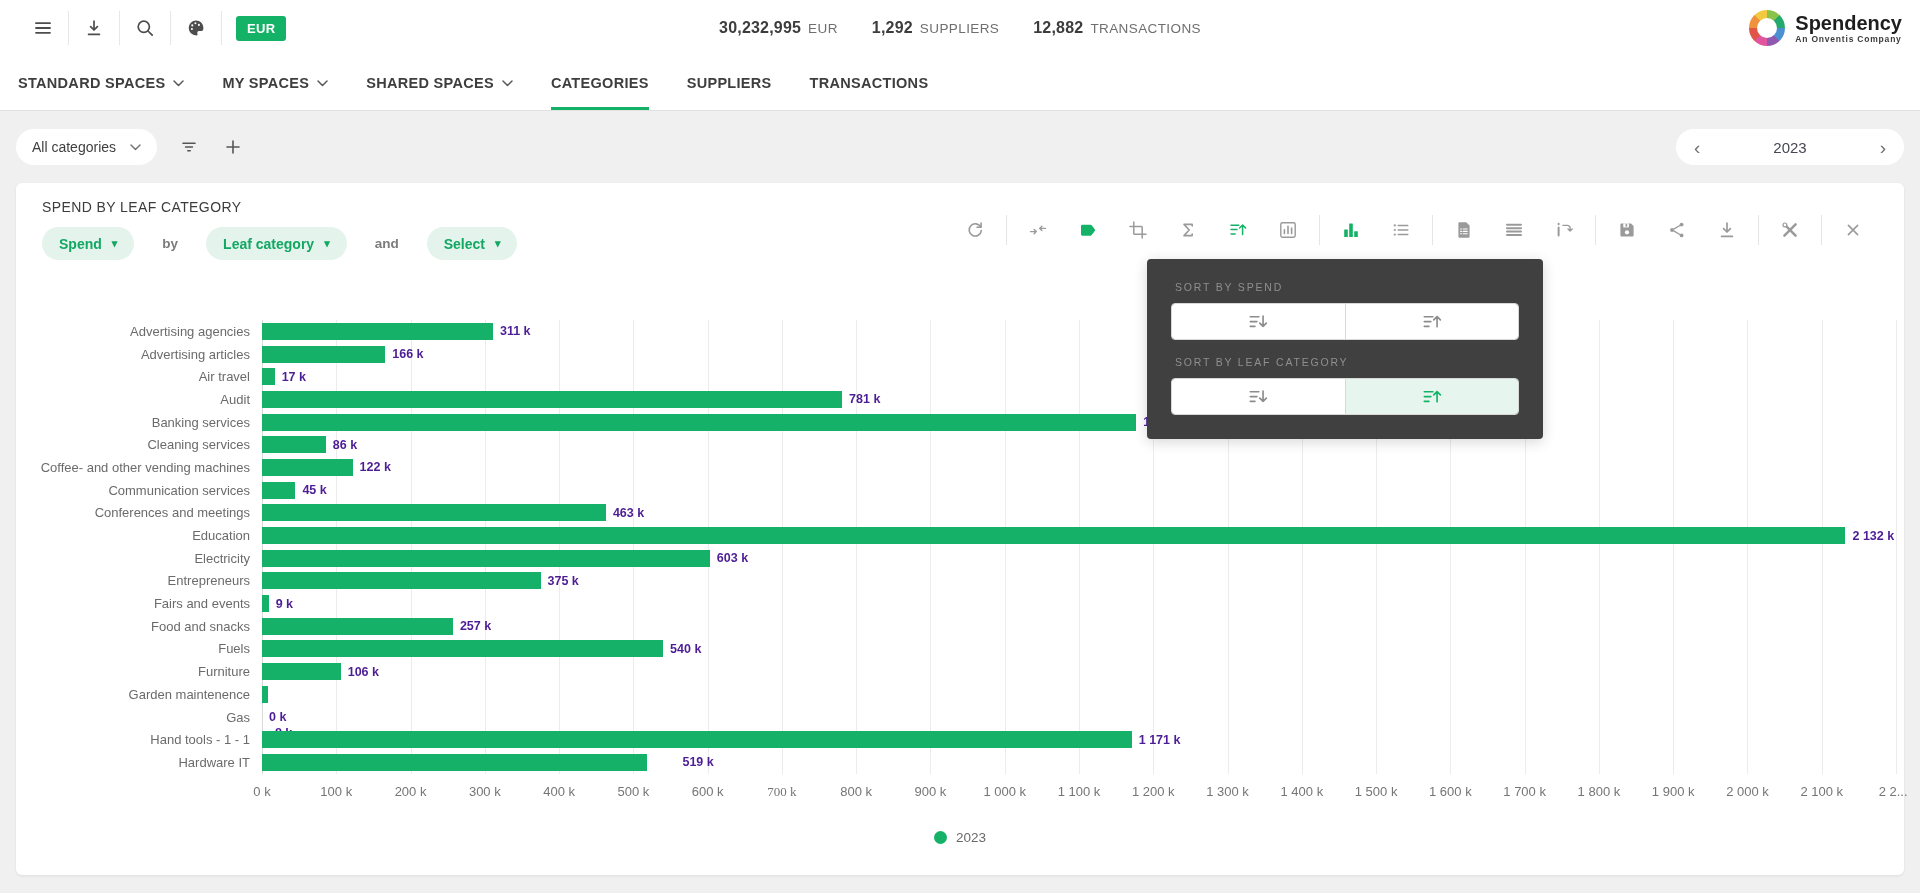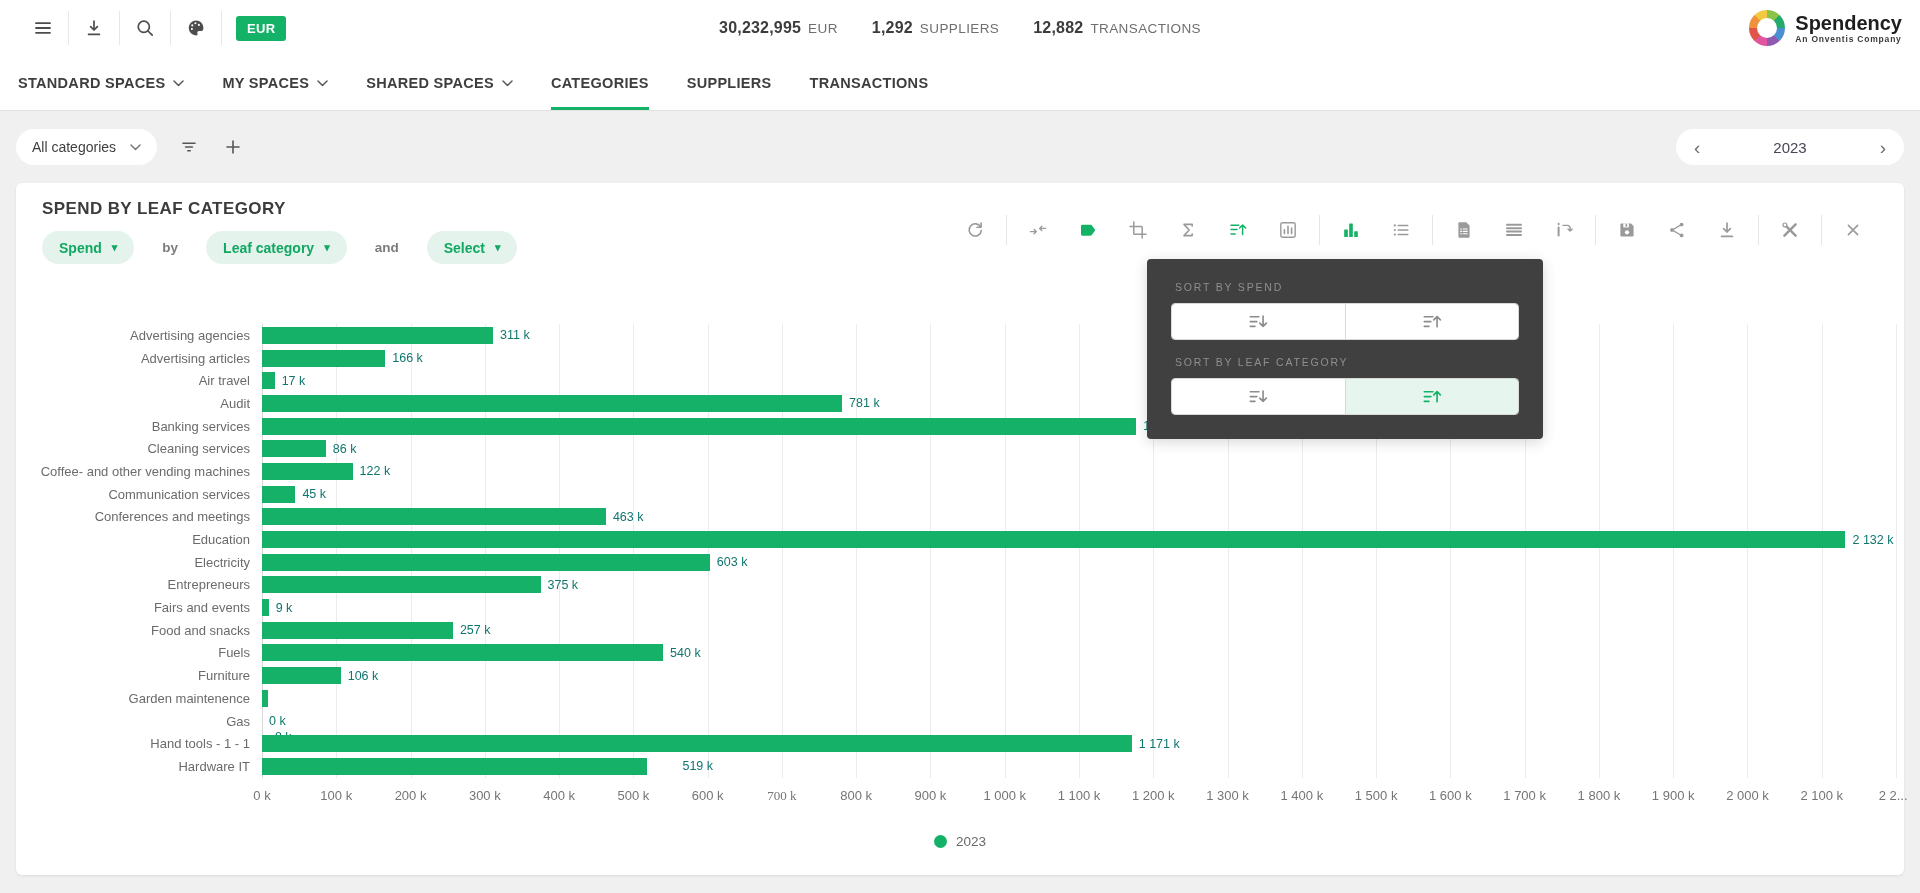--- a/index.html
+++ b/index.html
@@ -29,21 +29,21 @@
   .fbar { height:72px; display:flex; align-items:center; padding:0 16px; }
   .pill { background:#fff; border-radius:18px; height:36px; display:flex; align-items:center; padding:0 16px; font-size:14px; color:#3f3f3f; cursor:pointer; }
   .catpill { gap:14px; min-width:140px; }
   .fico { width:44px; height:36px; display:flex; align-items:center; justify-content:center; color:#555; cursor:pointer; }
   .pager { margin-left:auto; width:228px; justify-content:space-between; padding:0 16px; }
   .pager .yr { font-size:15px; color:#474756; }
   .pager .pc { color:#6f6f6f; font-size:19px; line-height:1; cursor:pointer; padding:0 2px; }
   
   .card { margin:0 16px; height:692px; background:#fff; border-radius:6px; box-shadow:0 1px 3px rgba(0,0,0,.08); position:relative; padding-top:16px; }
   .card-head { display:flex; justify-content:space-between; align-items:flex-start; padding:0 26px 0 26px; }
-  .ttl { font-size:17px; font-weight:700; color:#3c3c3c; letter-spacing:.4px; }
+  .ttl { font-size:14px; font-weight:400; color:#3c3c3c; letter-spacing:.4px; }
   .controls { display:flex; align-items:center; gap:28px; margin-top:12px; }
   .gpill { background:#e4f4ec; color:#12a763; font-weight:700; font-size:14px; border-radius:17px; height:33px; display:flex; align-items:center; gap:10px; padding:0 17px; cursor:pointer; }
   .gpill .car { font-size:11px; }
   .conj { color:#7c7c7c; font-size:13.5px; font-weight:700; }
   .toolbar { display:flex; align-items:center; margin-top:14px; }
   .tbtn { width:50px; height:34px; display:flex; align-items:center; justify-content:center; color:#9a9a9a; cursor:pointer; }
   .tbtn.active { color:#14b266; }
   .tdiv { width:1px; height:30px; background:#e5e5e5; margin:0 6px; }
   
   .popup { position:absolute; left:1131px; top:76px; width:396px; background:#404040; border-radius:4px; box-shadow:0 3px 14px rgba(0,0,0,.16); padding:18px 24px 22px; z-index:30; }
@@ -56,21 +56,21 @@
   
   .chart-wrap { margin-top:60px; padding:0 8px; }
   .chart-grid { display:flex; }
   .lab-col { width:238px; padding-right:12px; }
   .lab { height:22.7px; display:flex; align-items:center; justify-content:flex-end; font-size:13px; color:#6b6b6b; white-space:nowrap; }
   .plot { flex:1; position:relative; }
   .gridline { position:absolute; top:0; bottom:0; width:1px; background:#ececec; }
   .gridline.zero { background:#d9d9d9; }
   .brow { height:22.7px; display:flex; align-items:center; position:relative; }
   .bar { height:17px; background:#16b169; position:relative; }
-  .bval { position:absolute; font-size:12.5px; color:#0f766e; white-space:nowrap; top:50%; transform:translateY(-50%); }
+  .bval { position:absolute; font-size:12.5px; color:#4c1d95; white-space:nowrap; top:50%; transform:translateY(-50%);font-weight:bold; }
   .axis { position:relative; height:26px; margin-left:238px; margin-right:0; margin-top:6px; }
   .tick { position:absolute; transform:translateX(-50%); font-size:13px; color:#757575; white-space:nowrap; top:4px; }
   .tick.last { transform:translateX(-60%); }
   .legend { display:flex; justify-content:center; margin-top:24px; align-items:center; gap:9px; cursor:pointer; }
   .ldot { width:13px; height:13px; border-radius:50%; background:#16b169; }
   .ltext { font-size:13.5px; color:#6a6a6a; }
 </style>
 </head>
 <body>
 

